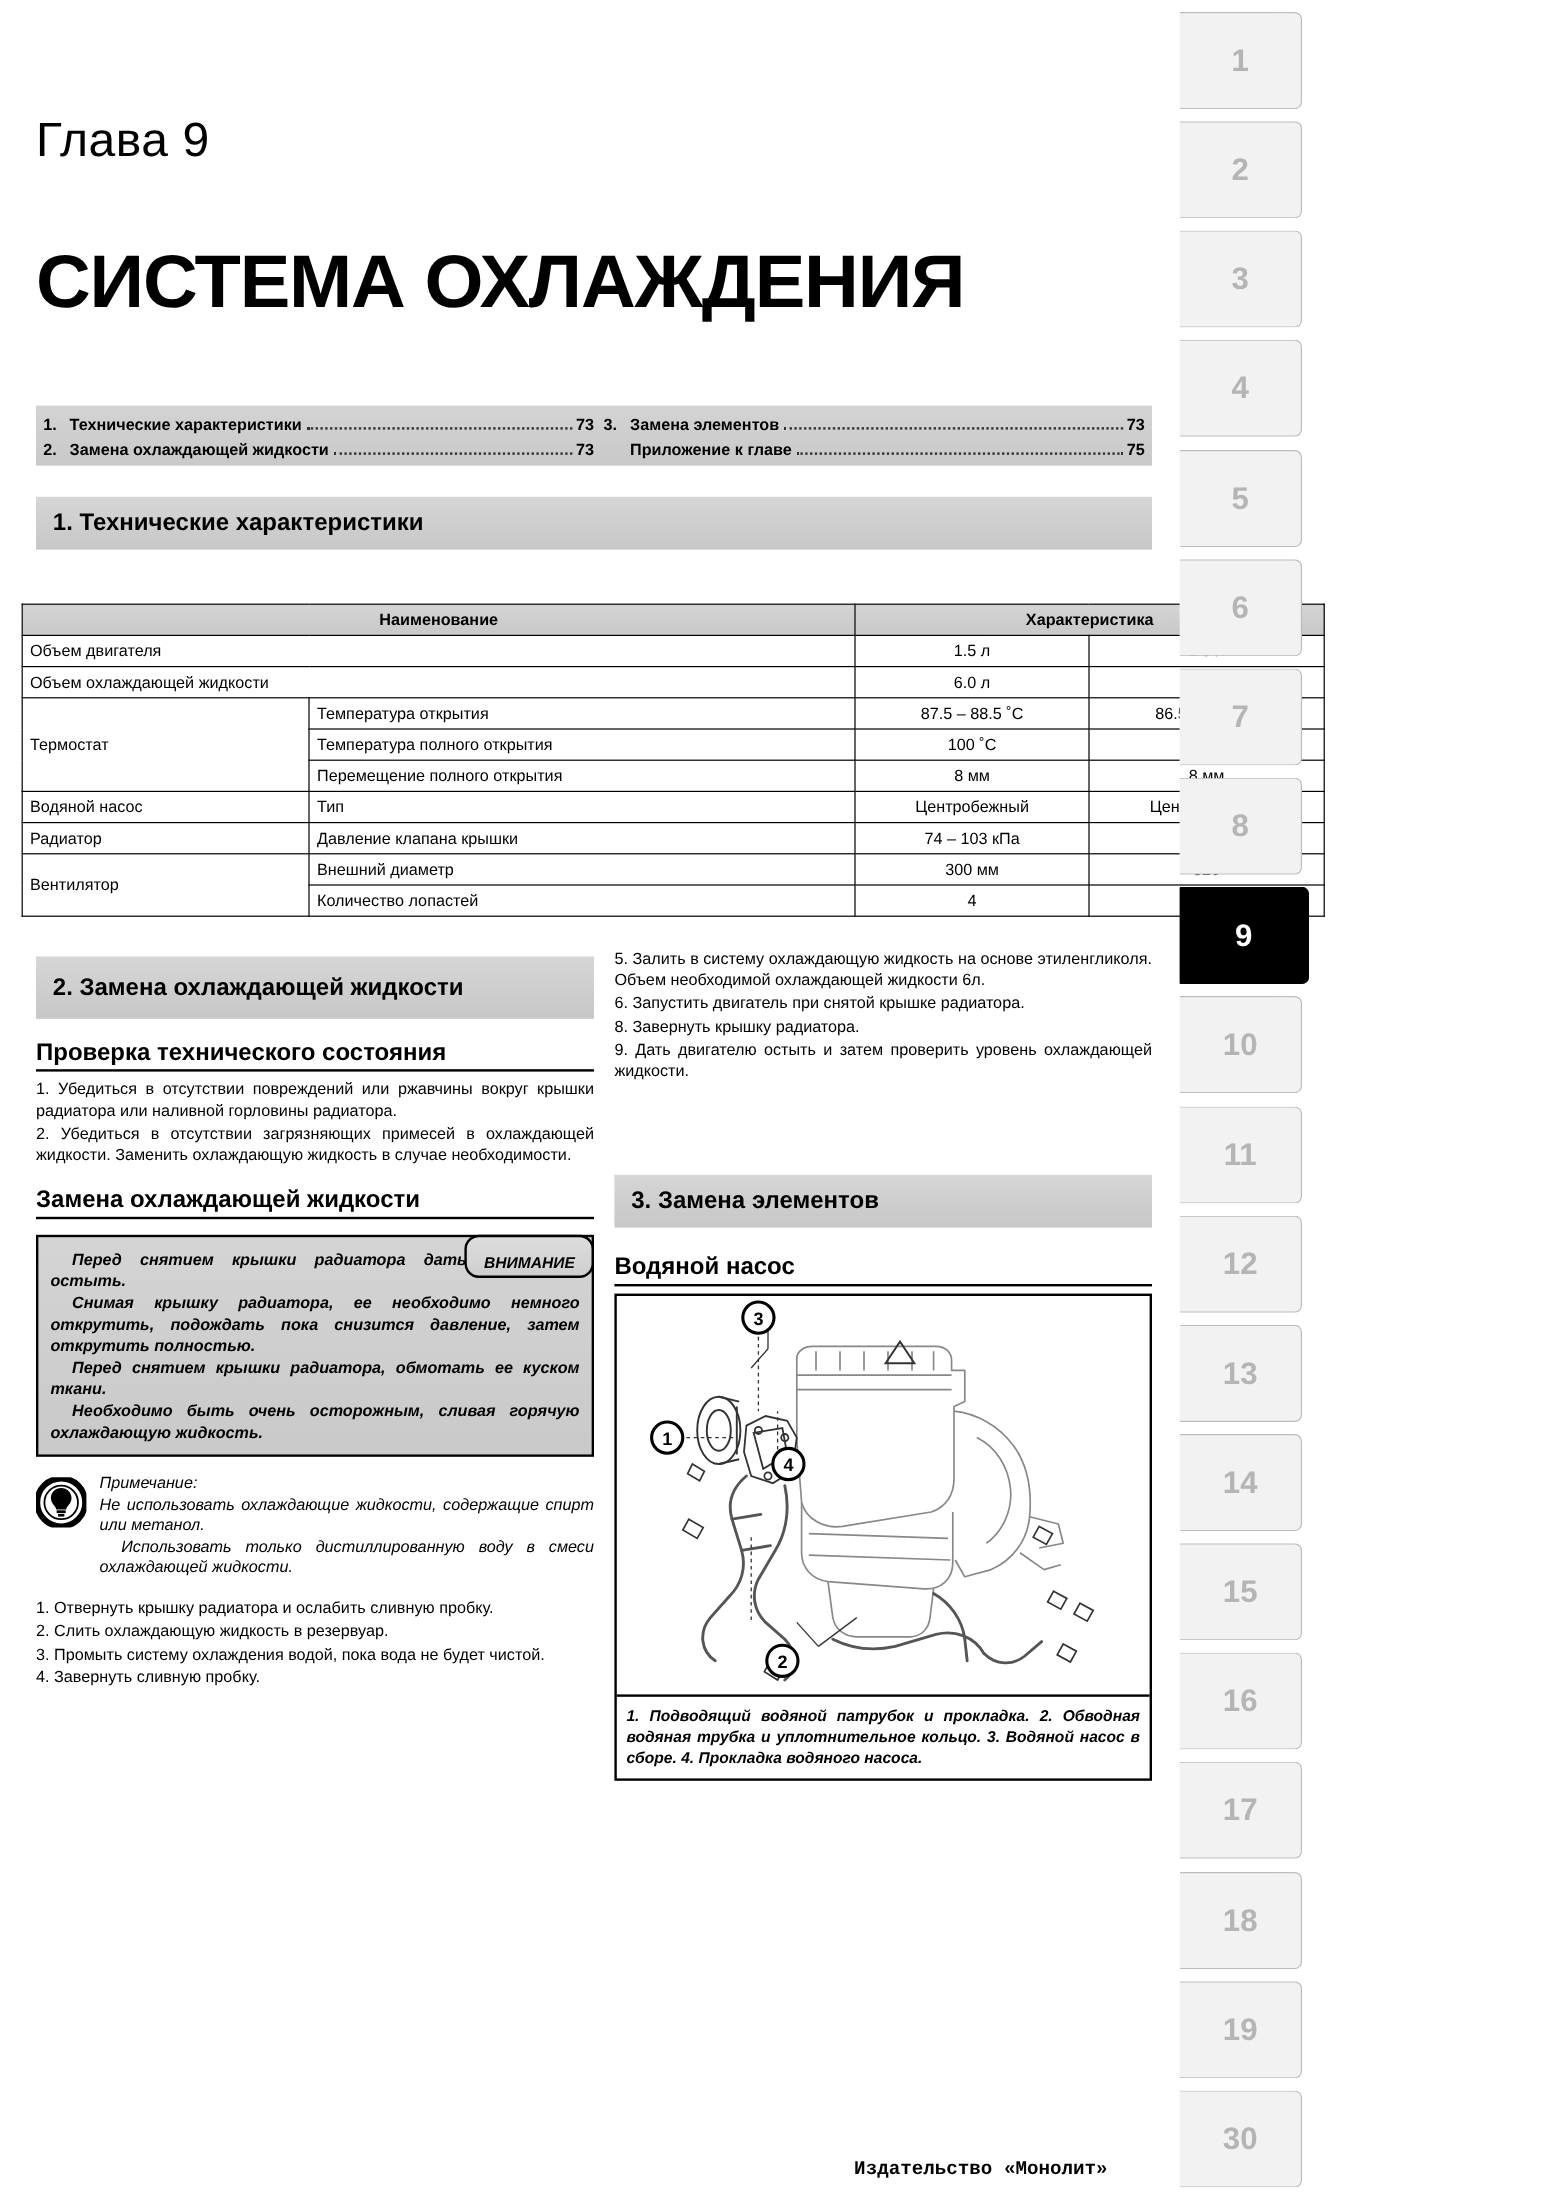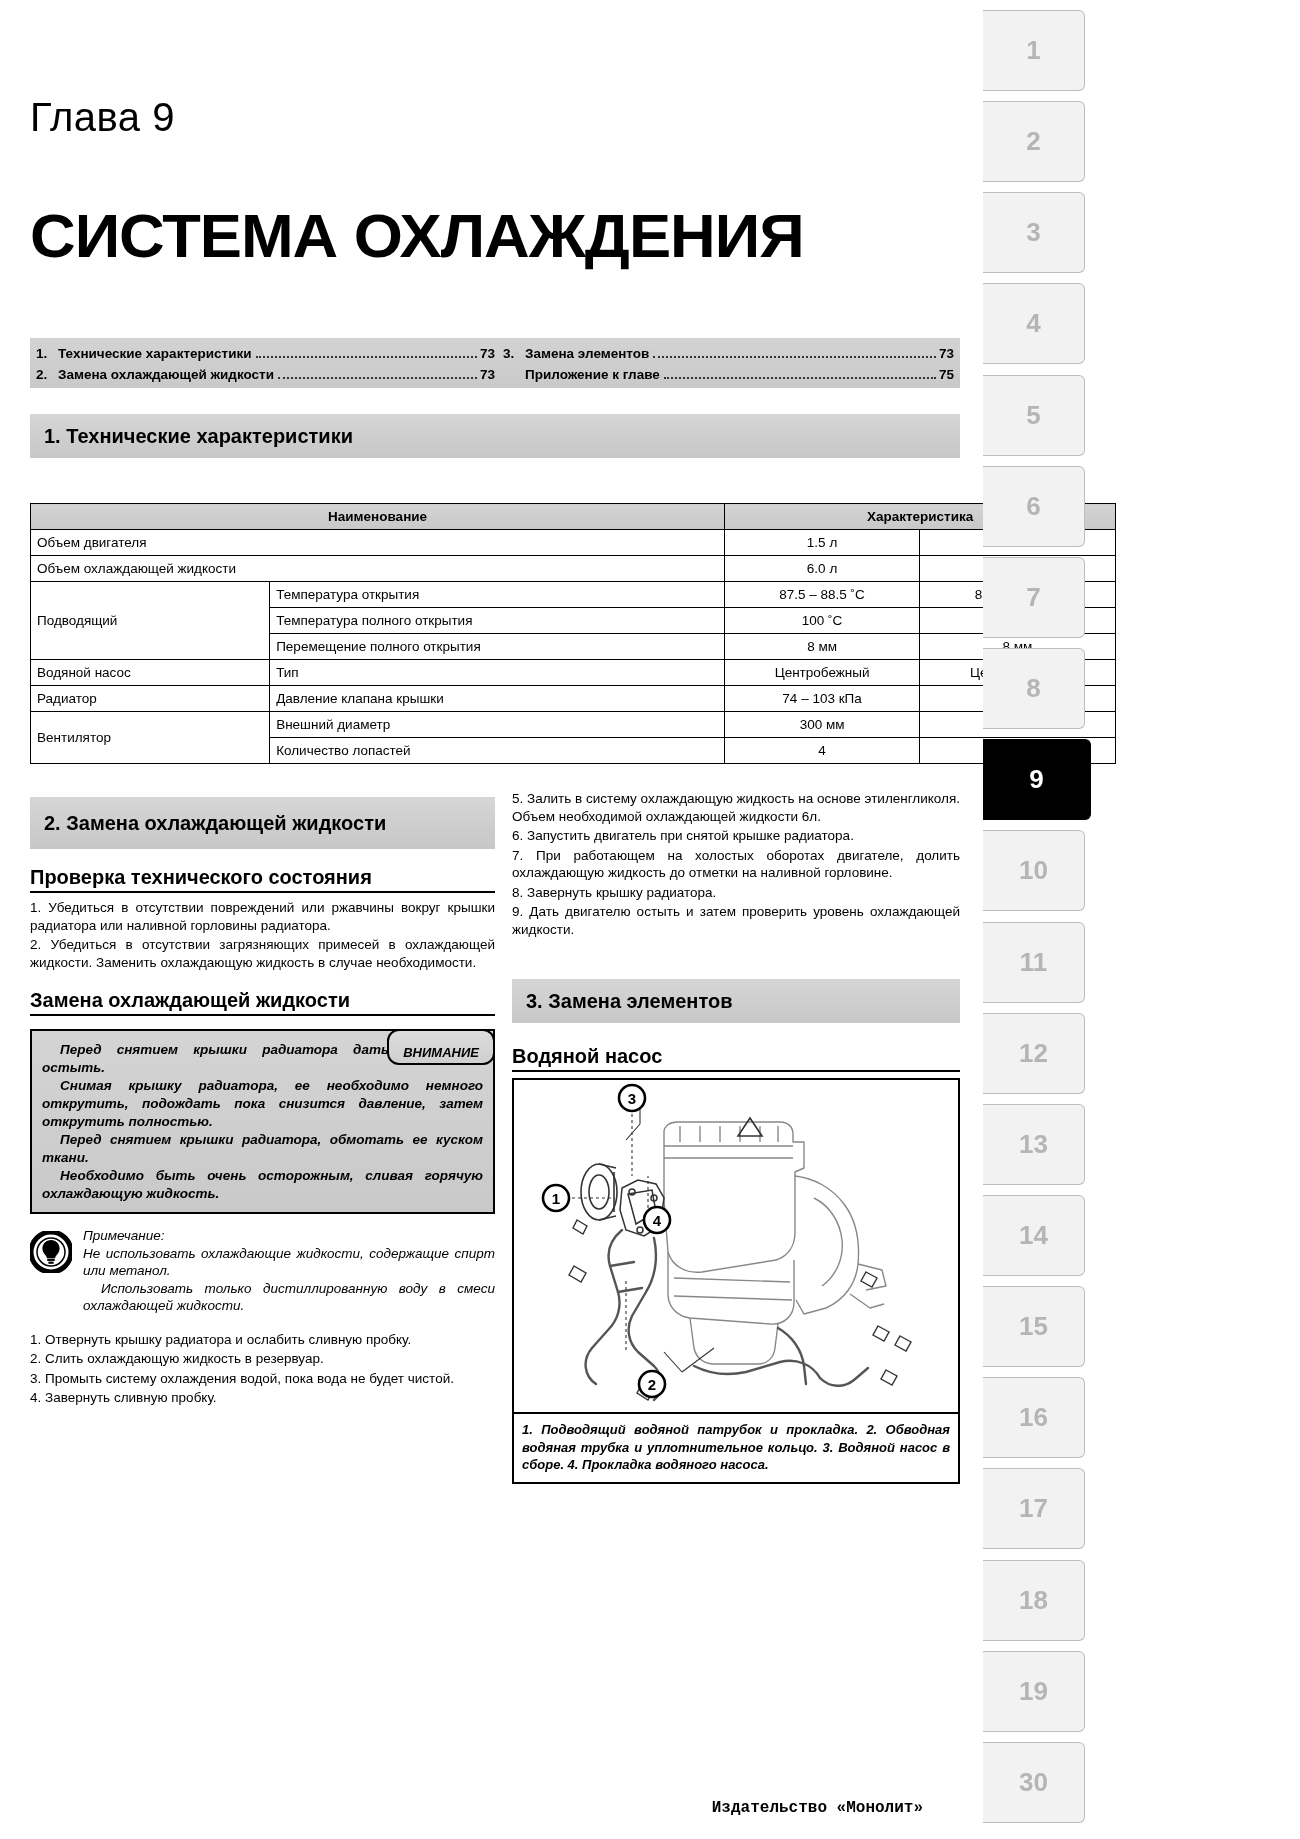--- a/index.html
+++ b/index.html
@@ -46,21 +46,21 @@
     background:linear-gradient(#d6d6d6,#c7c7c7);
     font-size:20px; font-weight:bold;
     display:flex; align-items:center; padding-left:14px;
   }
   #sec1 { position:absolute; left:30px; top:414px; width:930px; height:44px; }
   #sec2 { position:absolute; left:30px; top:797px; width:465px; height:52px; }
   #sec3 { position:absolute; left:512px; top:979px; width:448px; height:44px; }
 
   
   .spec-table {
-    position:absolute; left:30px; top:503px; width:1086px;
+    position:absolute; left:18px; top:503px; width:1086px;
     border-collapse:collapse; font-size:13.5px;
   }
   .spec-table th, .spec-table td {
     border:1px solid #000; padding:3px 6px; height:26px;
   }
   .spec-table th {
     background:linear-gradient(#d4d4d4,#c8c8c8); font-weight:bold; font-size:13.5px;
   }
   .spec-table td.lbl { text-align:left; }
   .spec-table td.val { text-align:center; }
@@ -193,21 +193,21 @@
         <td class="lbl" colspan="2">Объем двигателя</td>
         <td class="val">1.5 л</td>
         <td class="val">1.8 л</td>
       </tr>
       <tr>
         <td class="lbl" colspan="2">Объем охлаждающей жидкости</td>
         <td class="val">6.0 л</td>
         <td class="val">6.0 л</td>
       </tr>
       <tr>
-        <td class="lbl" rowspan="3">Подводящий</td>
+        <td class="lbl" rowspan="3">Термостат</td>
         <td class="lbl">Температура открытия</td>
         <td class="val">87.5 – 88.5 ˚C</td>
         <td class="val">86.5 – 89.5 ˚C</td>
       </tr>
       <tr>
         <td class="lbl">Температура полного открытия</td>
         <td class="val">100 ˚C</td>
         <td class="val">100 ˚C</td>
       </tr>
       <tr>
@@ -282,21 +282,20 @@
       <p class="body">1.  Отвернуть крышку радиатора и ослабить сливную пробку.</p>
       <p class="body">2.  Слить охлаждающую жидкость в резервуар.</p>
       <p class="body">3.  Промыть систему охлаждения водой, пока вода не будет чистой.</p>
       <p class="body">4.  Завернуть сливную пробку.</p>
     </div>
   </div>
 
   <div class="col-right" style="top:790px;">
     <p class="body">5.  Залить в систему охлаждающую жидкость на основе этиленгликоля. Объем необходимой охлаждающей жидкости 6л.</p>
     <p class="body">6.  Запустить двигатель при снятой крышке радиатора.</p>
-    <p class="body">7.  При работающем на холостых оборотах двигателе, долить охлаждающую жидкость до отметки на наливной горловине.</p>
     <p class="body">8.  Завернуть крышку радиатора.</p>
     <p class="body">9.  Дать двигателю остыть и затем проверить уровень охлаждающей жидкости.</p>
   </div>
 
   <div class="sec-bar" id="sec3">3. Замена элементов</div>
 
   <div class="col-right" style="top:1045px;">
     <h3 class="sub-head">Водяной насос</h3>
 
     <div class="fig-box">

